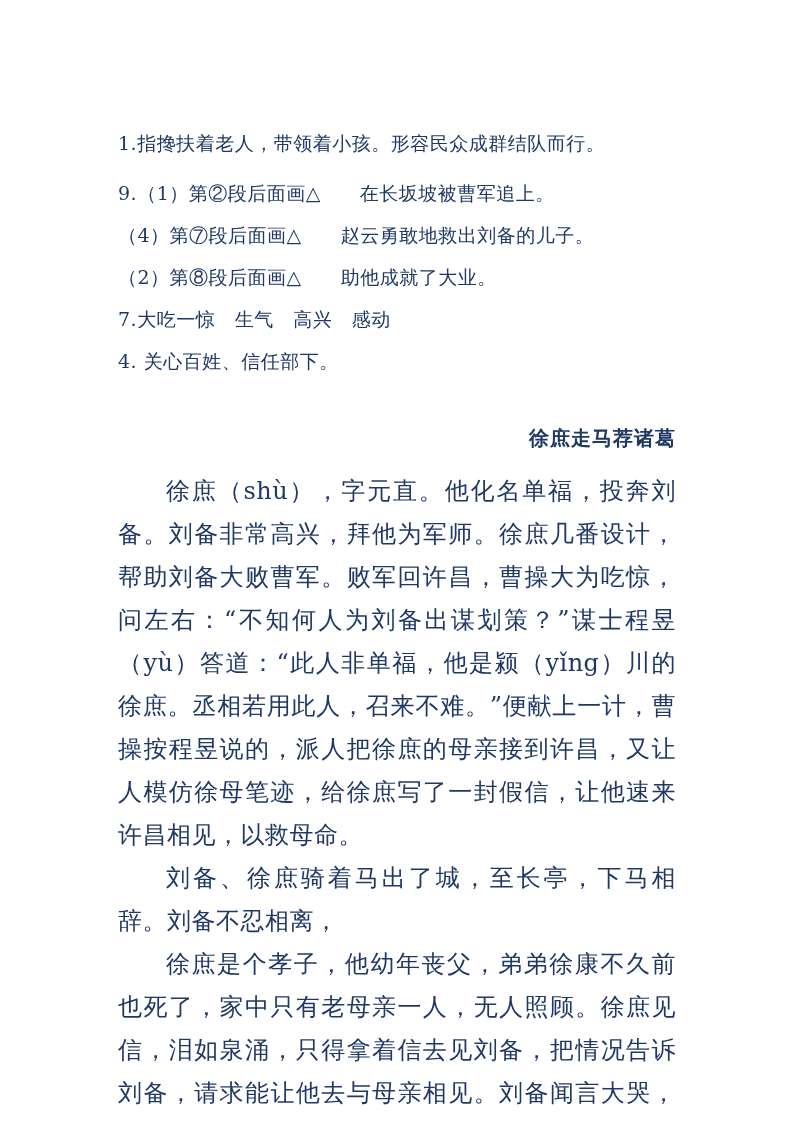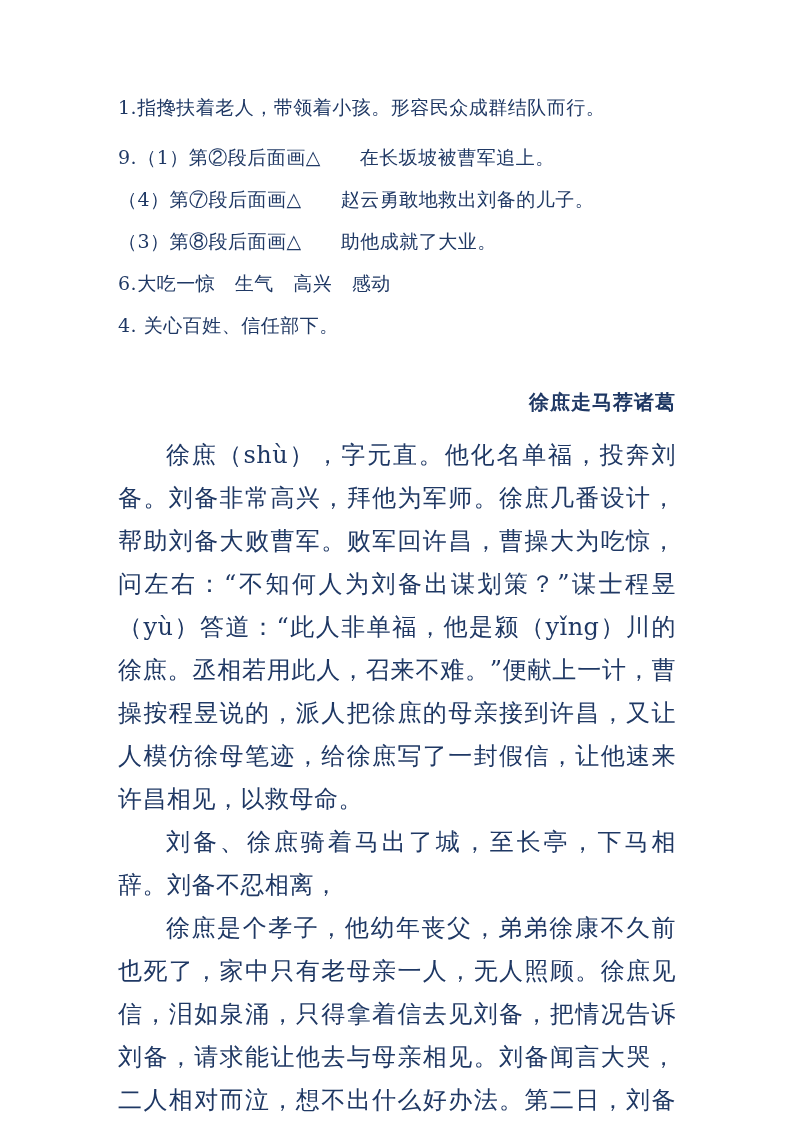--- a/index.html
+++ b/index.html
@@ -13,20 +13,21 @@
     font-family: "DejaVu Serif", "Liberation Serif", serif;
     color: #1f3864;
     overflow: hidden;
   }
   .page {
     box-sizing: border-box;
     width: 793px;
     height: 894px;
     padding: 93px 117px 40px 118px;
     background: #ffffff;
+    margin-top: 36px;
   }
   
   .answers p {
     margin: 0 0 14px 0;
     font-size: 19px;
     line-height: 28px;
     letter-spacing: 0.5px;
     white-space: pre-wrap;
   }
   .answers p:first-child {
@@ -52,22 +53,22 @@
 </style>
 </head>
 <body>
 
 <div class="page">
 
   <section class="answers">
     <p>1.指搀扶着老人，带领着小孩。形容民众成群结队而行。</p>
     <p>9.（1）第②段后面画△　　在长坂坡被曹军追上。</p>
     <p>（4）第⑦段后面画△　　赵云勇敢地救出刘备的儿子。</p>
-    <p>（3）第⑧段后面画△　　助他成就了大业。</p>
-    <p>6.大吃一惊　生气　高兴　感动</p>
+    <p>（2）第⑧段后面画△　　助他成就了大业。</p>
+    <p>7.大吃一惊　生气　高兴　感动</p>
     <p>4. 关心百姓、信任部下。</p>
   </section>
 
   <h1 class="passage-title">徐庶走马荐诸葛</h1>
 
   <section class="passage">
     <p class="para">徐庶（shù），字元直。他化名单福，投奔刘备。刘备非常高兴，拜他为军师。徐庶几番设计，帮助刘备大败曹军。败军回许昌，曹操大为吃惊，问左右：“不知何人为刘备出谋划策？”谋士程昱（yù）答道：“此人非单福，他是颍（yǐng）川的徐庶。丞相若用此人，召来不难。”便献上一计，曹操按程昱说的，派人把徐庶的母亲接到许昌，又让人模仿徐母笔迹，给徐庶写了一封假信，让他速来许昌相见，以救母命。</p>
     <p class="para">刘备、徐庶骑着马出了城，至长亭，下马相辞。刘备不忍相离，</p>
     <p class="para">徐庶是个孝子，他幼年丧父，弟弟徐康不久前也死了，家中只有老母亲一人，无人照顾。徐庶见信，泪如泉涌，只得拿着信去见刘备，把情况告诉刘备，请求能让他去与母亲相见。刘备闻言大哭，二人相对而泣，想不出什么好办法。第二日，刘备设筵（yán）席为徐庶送行。</p>
   </section>

